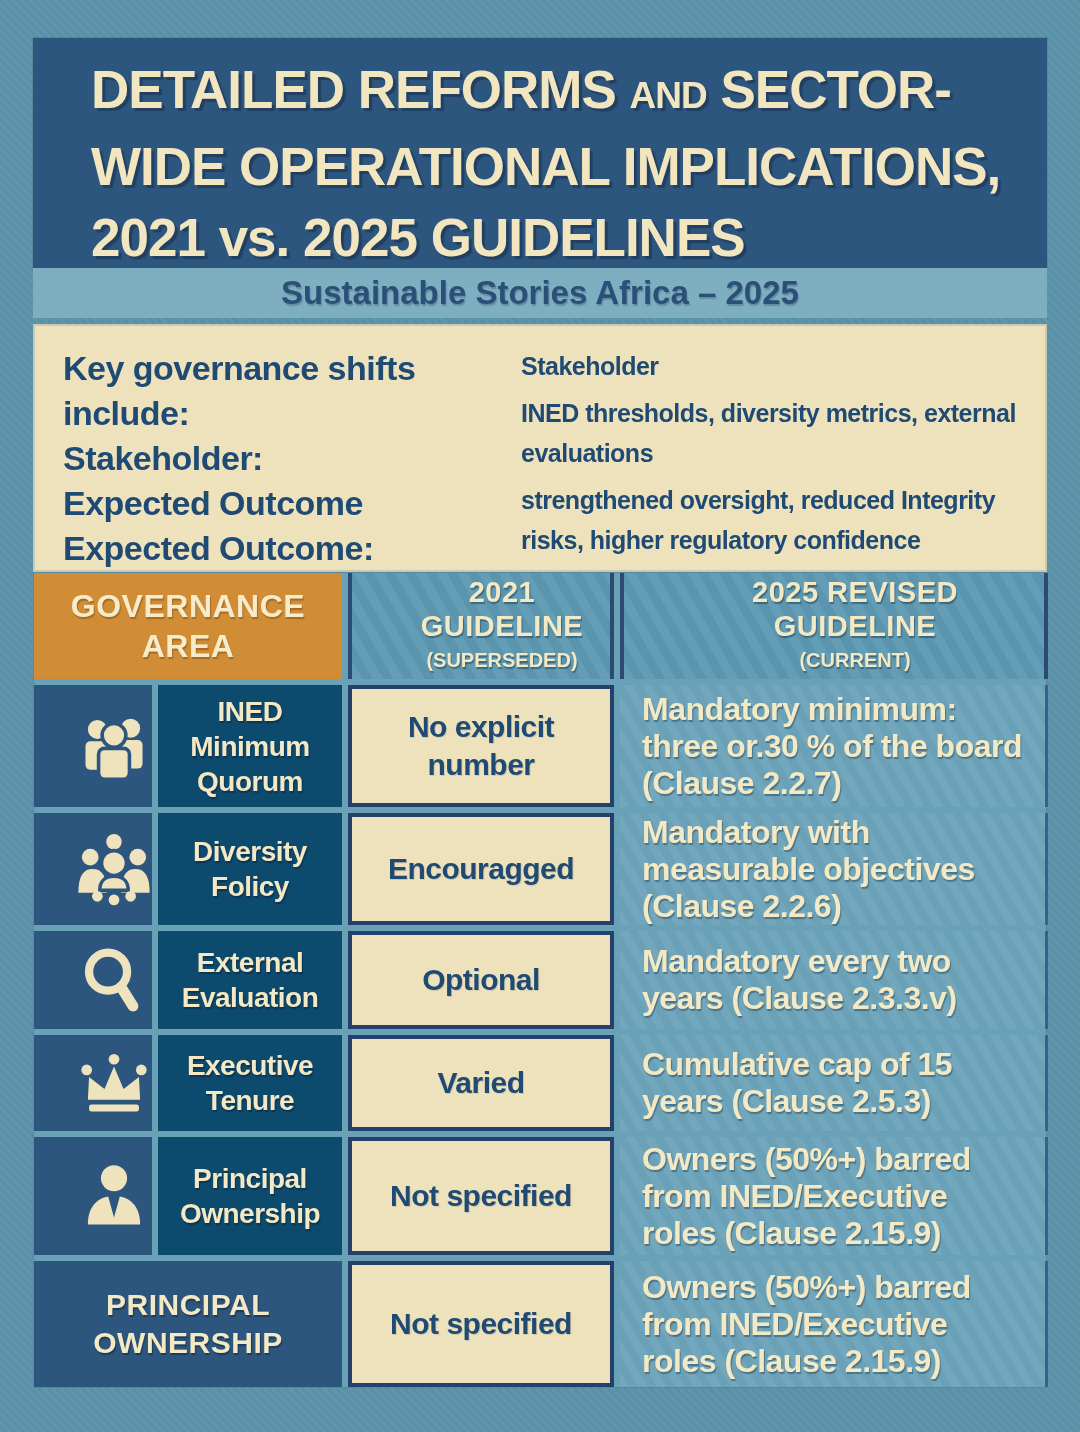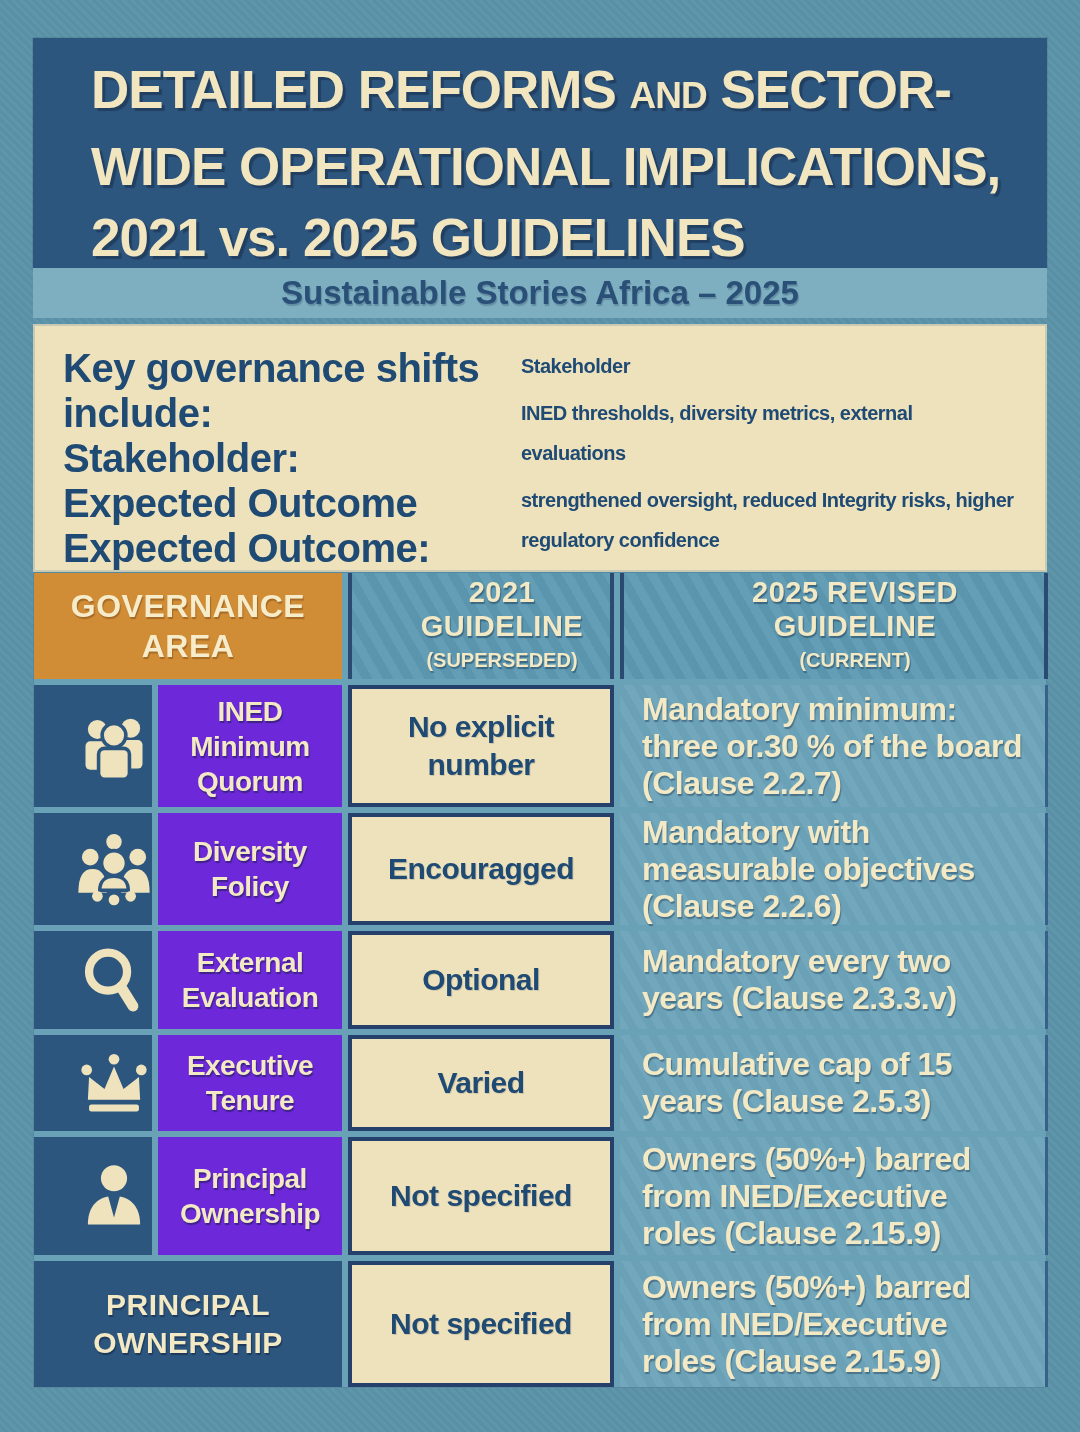--- a/index.html
+++ b/index.html
@@ -48,26 +48,26 @@
   .intro-box {
     background:#eee2bd;
     height:248px;
     margin-top:6px;
     padding:22px 28px 0 30px;
     display:flex;
     box-shadow:inset 0 0 0 2px rgba(90,130,160,0.25);
   }
   .intro-left { width:458px; flex:none; }
   .intro-left div {
-    color:#1e4a74; font-weight:bold; font-size:40px;
+    color:#1e4a74; font-weight:bold; font-size:34px;
     line-height:45px; letter-spacing:-0.5px;
   }
   .intro-right { flex:1; }
   .intro-right p {
-    color:#1e4a74; font-weight:bold; font-size:20px;
+    color:#1e4a74; font-weight:bold; font-size:25px;
     line-height:40px; letter-spacing:-0.5px;
     margin-bottom:7px;
   }
   
   .gov-table {
     display:grid;
     grid-template-columns:118px 184px 266px 428px;
     grid-template-rows:106px 122px 112px 98px 96px 118px 126px;
     gap:6px;
     background:#69a2b7;
@@ -90,21 +90,21 @@
     border-left:4px solid #2b4a72;
     border-right:4px solid #2b4a72;
     color:#f3e9c4; font-weight:bold;
     flex-direction:column; line-height:34px;
     text-shadow:1px 2px 1px rgba(20,45,70,0.45);
   }
   .cell-head-blue .hl { font-size:29px; letter-spacing:0.5px; }
   .cell-head-blue .hs { font-size:20px; }
   .cell-icon { background:#2d567f; }
   .cell-area {
-    background:#6d28d9;
+    background:#0c4a6e;
     color:#f3e9c4; font-weight:bold; font-size:28px; line-height:35px;
     letter-spacing:-0.5px;
     text-shadow:1px 2px 1px rgba(15,30,55,0.5);
     padding:0 14px;
   }
   .cell-area-merged {
     grid-column:1 / span 2;
     background:#2d567f;
     color:#f3e9c4; font-weight:bold; font-size:30px; line-height:38px;
     letter-spacing:0.5px;

